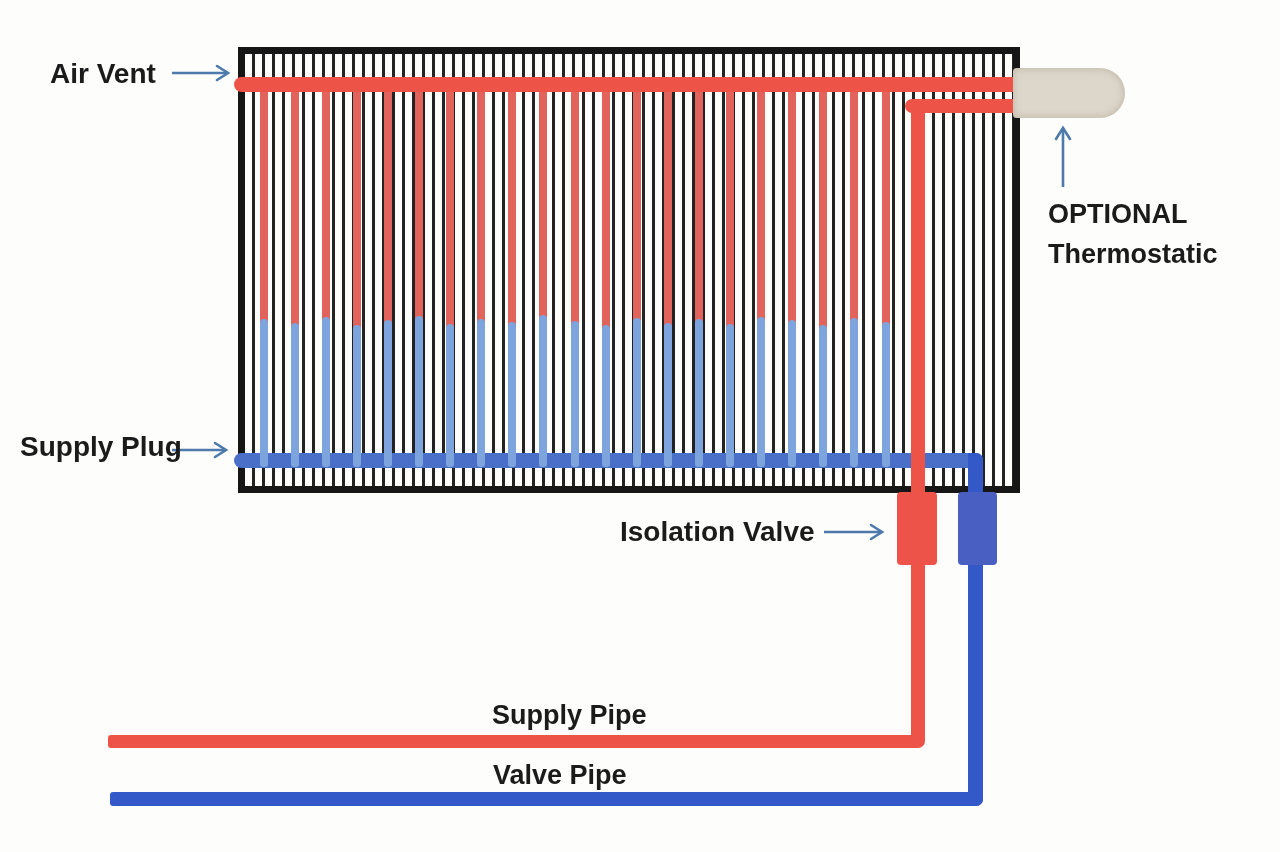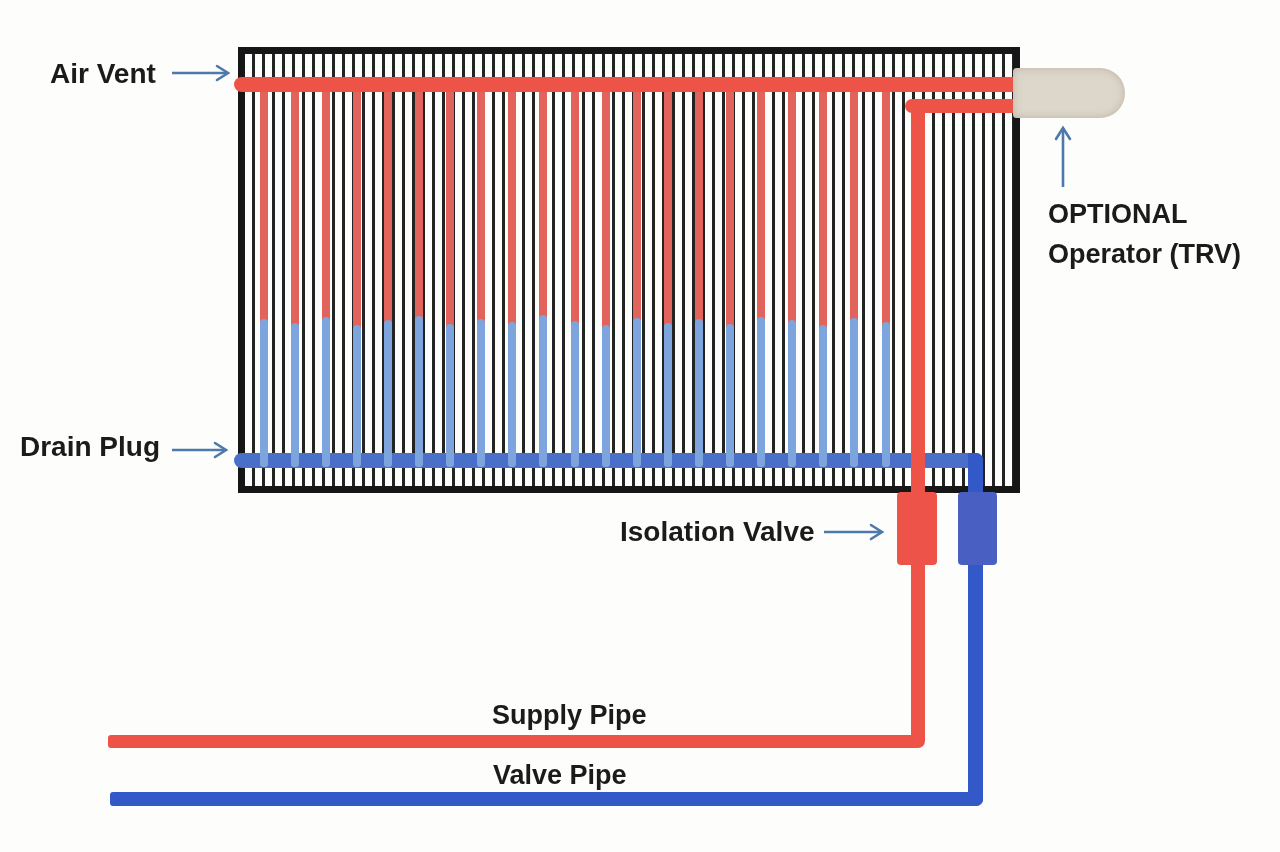--- a/index.html
+++ b/index.html
@@ -115,22 +115,22 @@
         <path d="M -11 -7 L 0 0 L -11 7" fill="none" stroke="#4e79ab" stroke-width="2.6" stroke-linecap="round"></path>
       </marker>
     </defs>
     <line x1="172" y1="73" x2="228" y2="73" stroke="#4e79ab" stroke-width="2.6" marker-end="url(#chev)"></line>
     <line x1="172" y1="450" x2="226" y2="450" stroke="#4e79ab" stroke-width="2.6" marker-end="url(#chev)"></line>
     <line x1="824" y1="532" x2="882" y2="532" stroke="#4e79ab" stroke-width="2.6" marker-end="url(#chev)"></line>
     <line x1="1063" y1="187" x2="1063" y2="128" stroke="#4e79ab" stroke-width="2.6" marker-end="url(#chev)"></line>
   </svg>
 
   <div class="abs label" id="air-vent-label">Air Vent</div>
-  <div class="abs label" id="drain-plug-label">Drain Plug</div>
+  <div class="abs label" id="drain-plug-label">Supply Plug</div>
   <div class="abs label" id="supply-pipe-label">Supply Pipe</div>
   <div class="abs label" id="isolation-valve-label">Isolation Valve</div>
   <div class="abs label" id="return-pipe-label">Valve Pipe</div>
   <div class="abs" id="trv-label">
     <div>OPTIONAL</div>
-    <div>Operator (TRV)</div>
+    <div>Thermostatic</div>
   </div>
 
 </div>
 
 </body></html>

